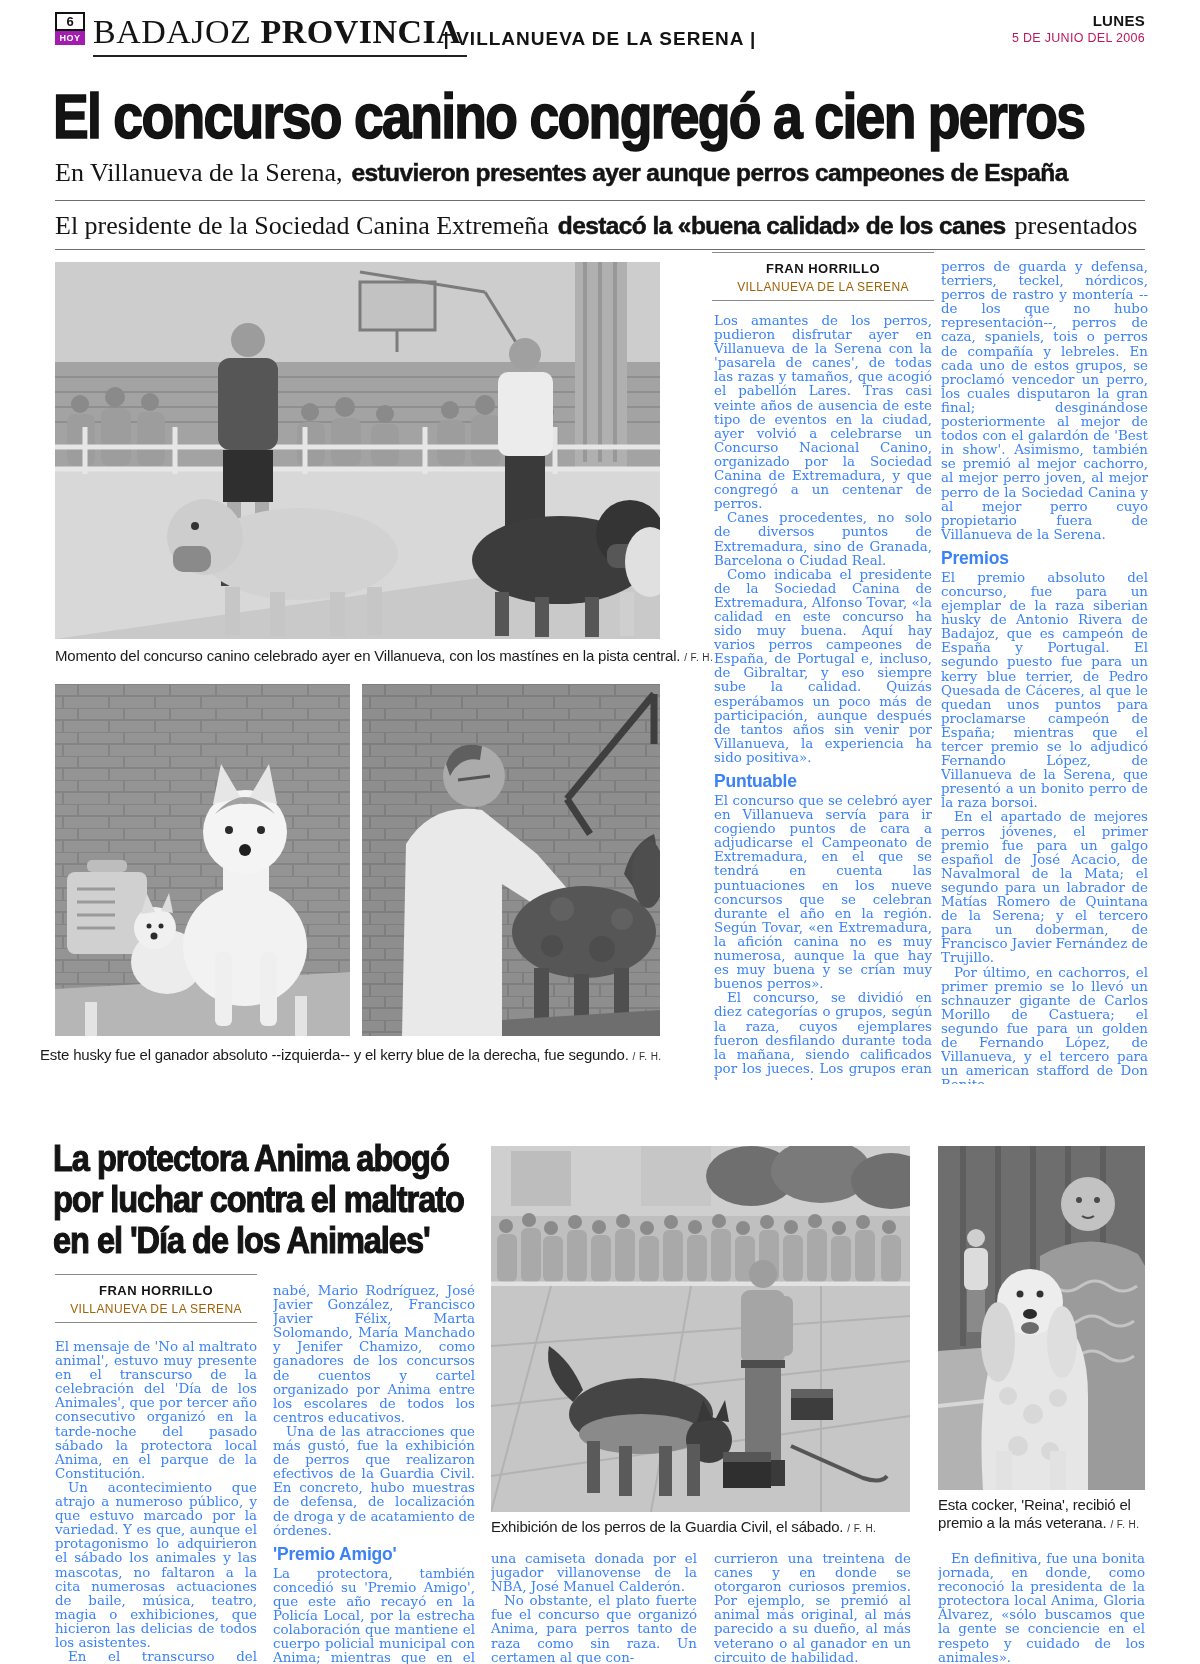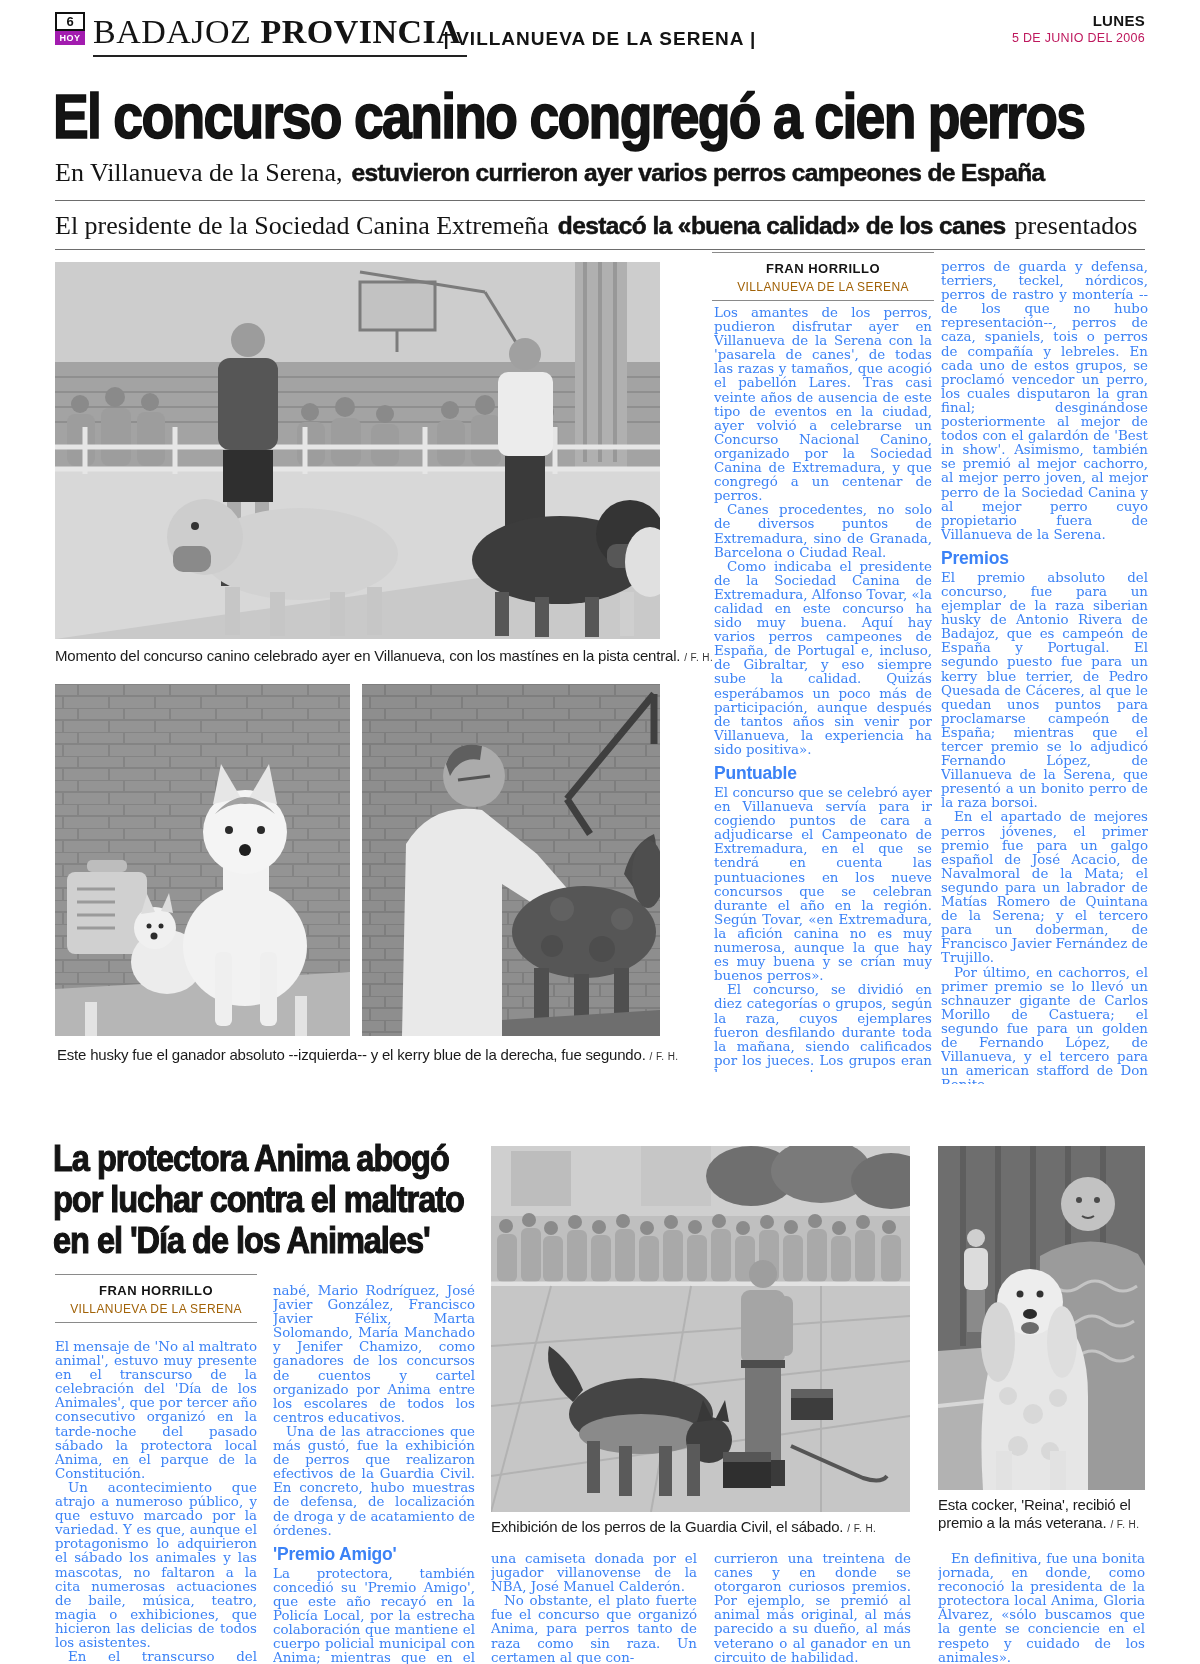--- a/index.html
+++ b/index.html
@@ -65,21 +65,21 @@
   <div class="dateblock">
     <div class="day">LUNES</div>
     <div class="date">5 DE JUNIO DEL 2006</div>
   </div>
   <div class="kicker">| VILLANUEVA DE LA SERENA |</div>
 
   <div class="h1wrap">
     <span class="cond">El concurso canino congregó a cien perros</span>
   </div>
   <div class="deck" style="top:158px;">
-    <span class="lead">En Villanueva de la Serena,</span><span class="boldpart">estuvieron currieron ayer varios perros campeones de España</span>
+    <span class="lead">En Villanueva de la Serena,</span><span class="boldpart">estuvieron presentes ayer aunque perros campeones de España</span>
   </div>
   <div class="rule" style="top:200px;"></div>
   <div class="deck" style="top:211px;">
     <span class="lead">El presidente de la Sociedad Canina Extremeña</span><span class="boldpart">destacó la «buena calidad» de los canes</span><span class="tail">presentados</span>
   </div>
   <div class="rule" style="top:249px;"></div>
 
   <div class="photo" style="left:55px;top:262px;width:605px;height:377px;">
     <svg width="605" height="377" viewBox="0 0 605 377">
       <rect x="0" y="0" width="605" height="120" fill="#cdcdcd"></rect>
@@ -265,30 +265,30 @@
           <circle cx="190" cy="262" r="11" fill="#4d4d4d"></circle>
         <path d="M276 210 Q300 175 292 150 Q270 160 262 190 Z" fill="#4a4a4a"></path>
         <ellipse cx="286" cy="190" rx="16" ry="34" fill="#4e4e4e"></ellipse>
         <rect x="172" y="284" width="15" height="52" fill="#4f4f4f"></rect>
         <rect x="212" y="290" width="15" height="48" fill="#4f4f4f"></rect>
         <rect x="252" y="284" width="15" height="52" fill="#4f4f4f"></rect>
       </g>
       <polygon points="140,336 298,326 298,352 140,352" fill="#6e6e6e"></polygon>
     </svg>
   </div>
-  <div class="cap" style="left:57px;top:1046px;width:800px;">
+  <div class="cap" style="left:40px;top:1046px;width:800px;">
     <span>Este husky fue el ganador absoluto --izquierda-- y el kerry blue de la derecha, fue segundo.</span> <span class="credit">/ F. H.</span>
   </div>
 
   <div class="byline" style="left:712px;top:252px;width:222px;">
     <div class="a">FRAN HORRILLO</div>
     <div class="p">VILLANUEVA DE LA SERENA</div>
   </div>
 
-  <div class="col" style="left:714px;top:306px;width:218px;height:766px;">
+  <div class="col" style="left:714px;top:314px;width:218px;height:766px;">
     <p>Los amantes de los perros, pudieron disfrutar ayer en Villanueva de la Serena con la 'pasarela de canes', de todas las razas y tamaños, que acogió el pabellón Lares. Tras casi veinte años de ausencia de este tipo de eventos en la ciudad, ayer volvió a celebrarse un Concurso Nacional Canino, organizado por la Sociedad Canina de Extremadura, y que congregó a un centenar de perros.</p>
     <p class="ind">Canes procedentes, no solo de diversos puntos de Extremadura, sino de Granada, Barcelona o Ciudad Real.</p>
     <p class="ind">Como indicaba el presidente de la Sociedad Canina de Extremadura, Alfonso Tovar, «la calidad en este concurso ha sido muy buena. Aquí hay varios perros campeones de España, de Portugal e, incluso, de Gibraltar, y eso siempre sube la calidad. Quizás esperábamos un poco más de participación, aunque después de tantos años sin venir por Villanueva, la experiencia ha sido  positiva».</p>
     <div class="colhead">Puntuable</div>
     <p>El concurso que se celebró ayer en Villanueva servía para ir cogiendo puntos de cara a adjudicarse el Campeonato de Extremadura, en el que se tendrá en cuenta las puntuaciones en los nueve concursos que se celebran durante el año en la región. Según Tovar, «en Extremadura, la afición canina no es muy numerosa, aunque la que hay es muy buena y se crían muy buenos perros».</p>
     <p class="ind">El concurso, se dividió en diez categorías o grupos, según la raza, cuyos ejemplares fueron desfilando durante toda la mañana, siendo calificados por los jueces. Los grupos eran los perros pastor,</p>
   </div>
 
   <div class="col" style="left:941px;top:260px;width:207px;height:824px;">
     <p>perros de guarda y defensa, terriers, teckel, nórdicos, perros de rastro y montería --de los que no hubo representación--, perros de caza, spaniels, tois o perros de compañía y lebreles. En cada uno de estos grupos, se proclamó vencedor un perro, los cuales disputaron la gran final; desginándose posteriormente al mejor de todos con el galardón de 'Best in show'. Asimismo, también se premió al mejor cachorro, al mejor perro joven, al mejor perro de la Sociedad Canina y al mejor perro cuyo propietario fuera de Villanueva de la Serena.</p>

